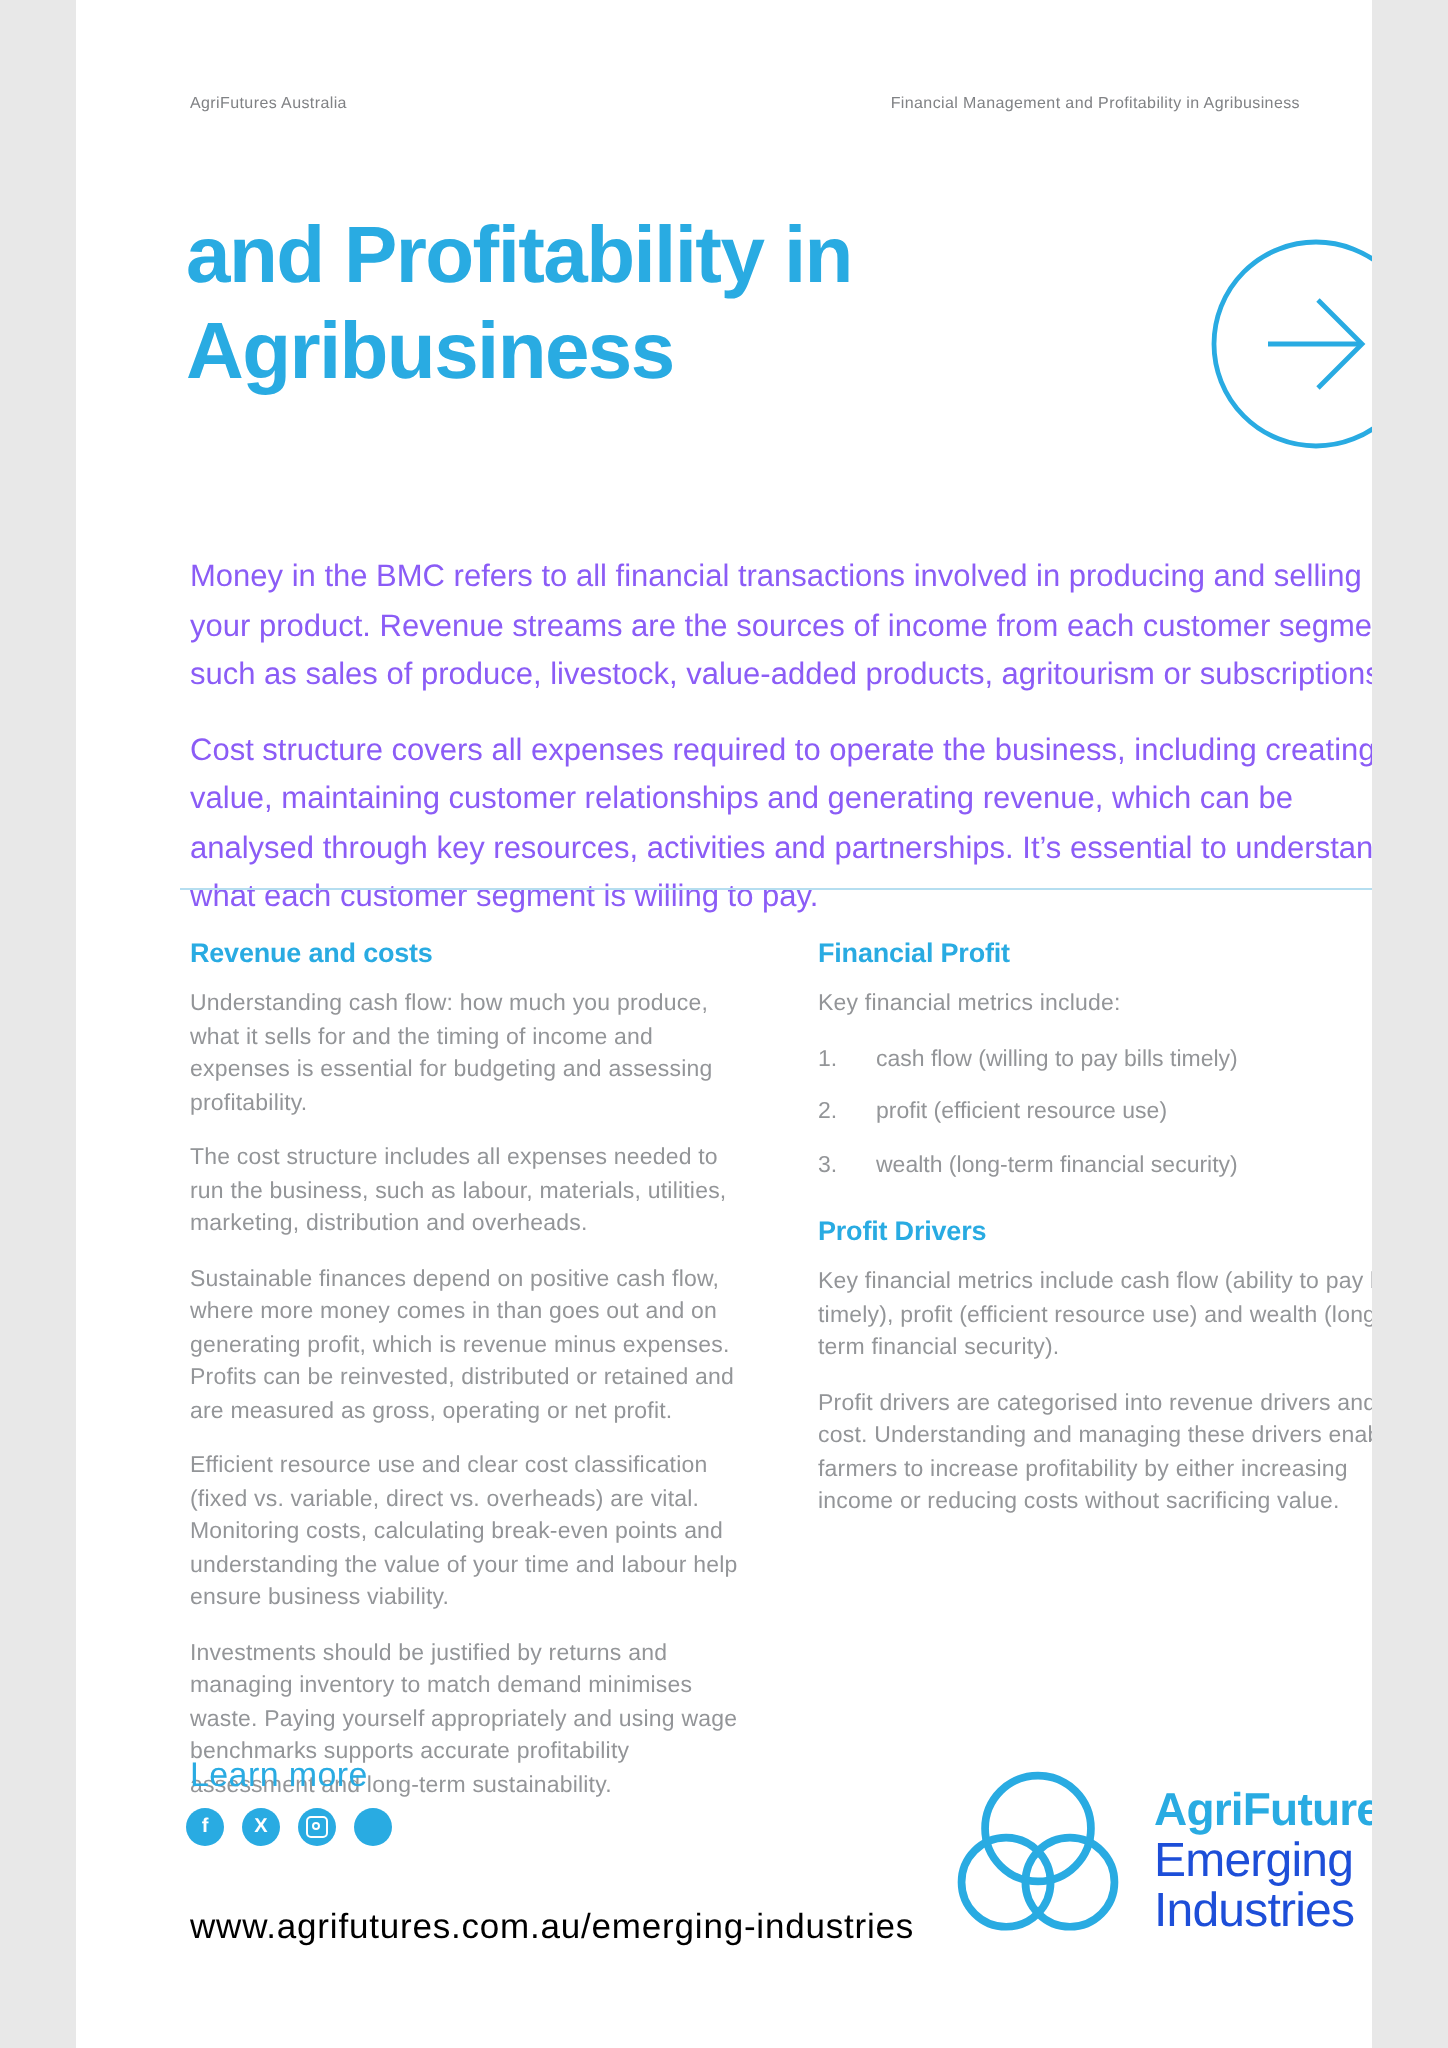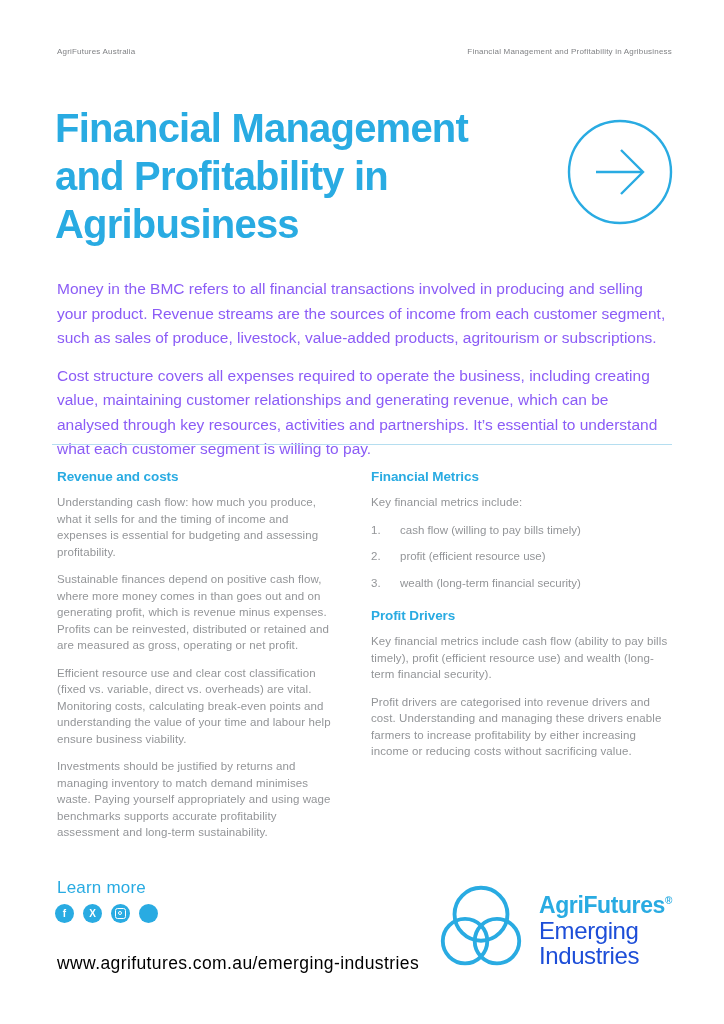--- a/index.html
+++ b/index.html
@@ -1,24 +1,24 @@
 <!DOCTYPE html>
 <html><head>
 <meta charset="utf-8">
 <style>
   html,body { margin:0; padding:0; background:#e8e8e8; }
   .page {
-    position:relative; width:724px; height:1024px; margin:0 auto;
+    position:relative; width:648px; height:1024px; margin:0 auto;
     background:#ffffff; overflow:hidden;
     font-family:"Liberation Sans", sans-serif;
   }
   
   .runhead { position:absolute; top:47px; font-size:8px; letter-spacing:.2px; color:#808285; }
   .runhead.left  { left:57px; }
-  .runhead.right { right:52px; text-align:center; }
+  .runhead.right { right:36px; text-align:center; }
 
   
   .hero-title {
     position:absolute; left:55px; top:104px;
     color:#29abe2; font-weight:bold; font-size:40px; line-height:48px; letter-spacing:-0.8px;
   }
   .arrow-badge { position:absolute; left:567px; top:119px; width:106px; height:106px; }
 
   
   .intro { position:absolute; left:57px; top:277px; width:612px; color:#8b5cf6; font-size:15.5px; line-height:24.5px; }
@@ -61,21 +61,20 @@
 </style>
 </head>
 <body>
 
 <div class="page">
 
   <div class="runhead left">AgriFutures Australia</div>
   <div class="runhead right">Financial Management and Profitability in Agribusiness</div>
 
   <h1 class="hero-title" style="margin:0;">
-    <div>Financial Management</div>
     <div>and Profitability in</div>
     <div>Agribusiness</div>
   </h1>
 
   <div class="arrow-badge">
     <svg width="106" height="106" viewBox="0 0 106 106">
       <circle cx="53" cy="53" r="51" fill="none" stroke="#29abe2" stroke-width="2.4"></circle>
       <line x1="29" y1="53" x2="75" y2="53" stroke="#29abe2" stroke-width="2.4"></line>
       <polyline points="54,31 76,53 54,75" fill="none" stroke="#29abe2" stroke-width="2.4" stroke-linejoin="miter"></polyline>
     </svg>
@@ -84,27 +83,28 @@
   <div class="intro">
     <p>Money in the BMC refers to all financial transactions involved in producing and selling your product. Revenue streams are the sources of income from each customer segment, such as sales of produce, livestock, value-added products, agritourism or subscriptions.</p>
     <p>Cost structure covers all expenses required to operate the business, including creating value, maintaining customer relationships and generating revenue, which can be analysed through key resources, activities and partnerships. It’s essential to understand what each customer segment is willing to pay.</p>
   </div>
 
   <div class="rule"></div>
 
   <div class="col left">
     <h3 class="sec-head">Revenue and costs</h3>
     <p class="body-p">Understanding cash flow: how much you produce, what it sells for and the timing of income and expenses is essential for budgeting and assessing profitability.</p>
+    <p class="body-p">The cost structure includes all expenses needed to run the business, such as labour, materials, utilities, marketing, distribution and overheads.</p>
     <p class="body-p">Sustainable finances depend on positive cash flow, where more money comes in than goes out and on generating profit, which is revenue minus expenses. Profits can be reinvested, distributed or retained and are measured as gross, operating or net profit.</p>
     <p class="body-p">Efficient resource use and clear cost classification (fixed vs. variable, direct vs. overheads) are vital. Monitoring costs, calculating break-even points and understanding the value of your time and labour help ensure business viability.</p>
     <p class="body-p">Investments should be justified by returns and managing inventory to match demand minimises waste. Paying yourself appropriately and using wage benchmarks supports accurate profitability assessment and long-term sustainability.</p>
   </div>
 
   <div class="col right">
-    <h3 class="sec-head">Financial Metrics</h3>
+    <h3 class="sec-head">Financial Profit</h3>
     <p class="body-p">Key financial metrics include:</p>
 
     <div class="num-list">
       <div class="num-row">
         <span class="n">1.</span>
         <span>cash flow (willing to pay bills timely)</span>
       </div>
       <div class="num-row">
         <span class="n">2.</span>
         <span>profit (efficient resource use)</span>

